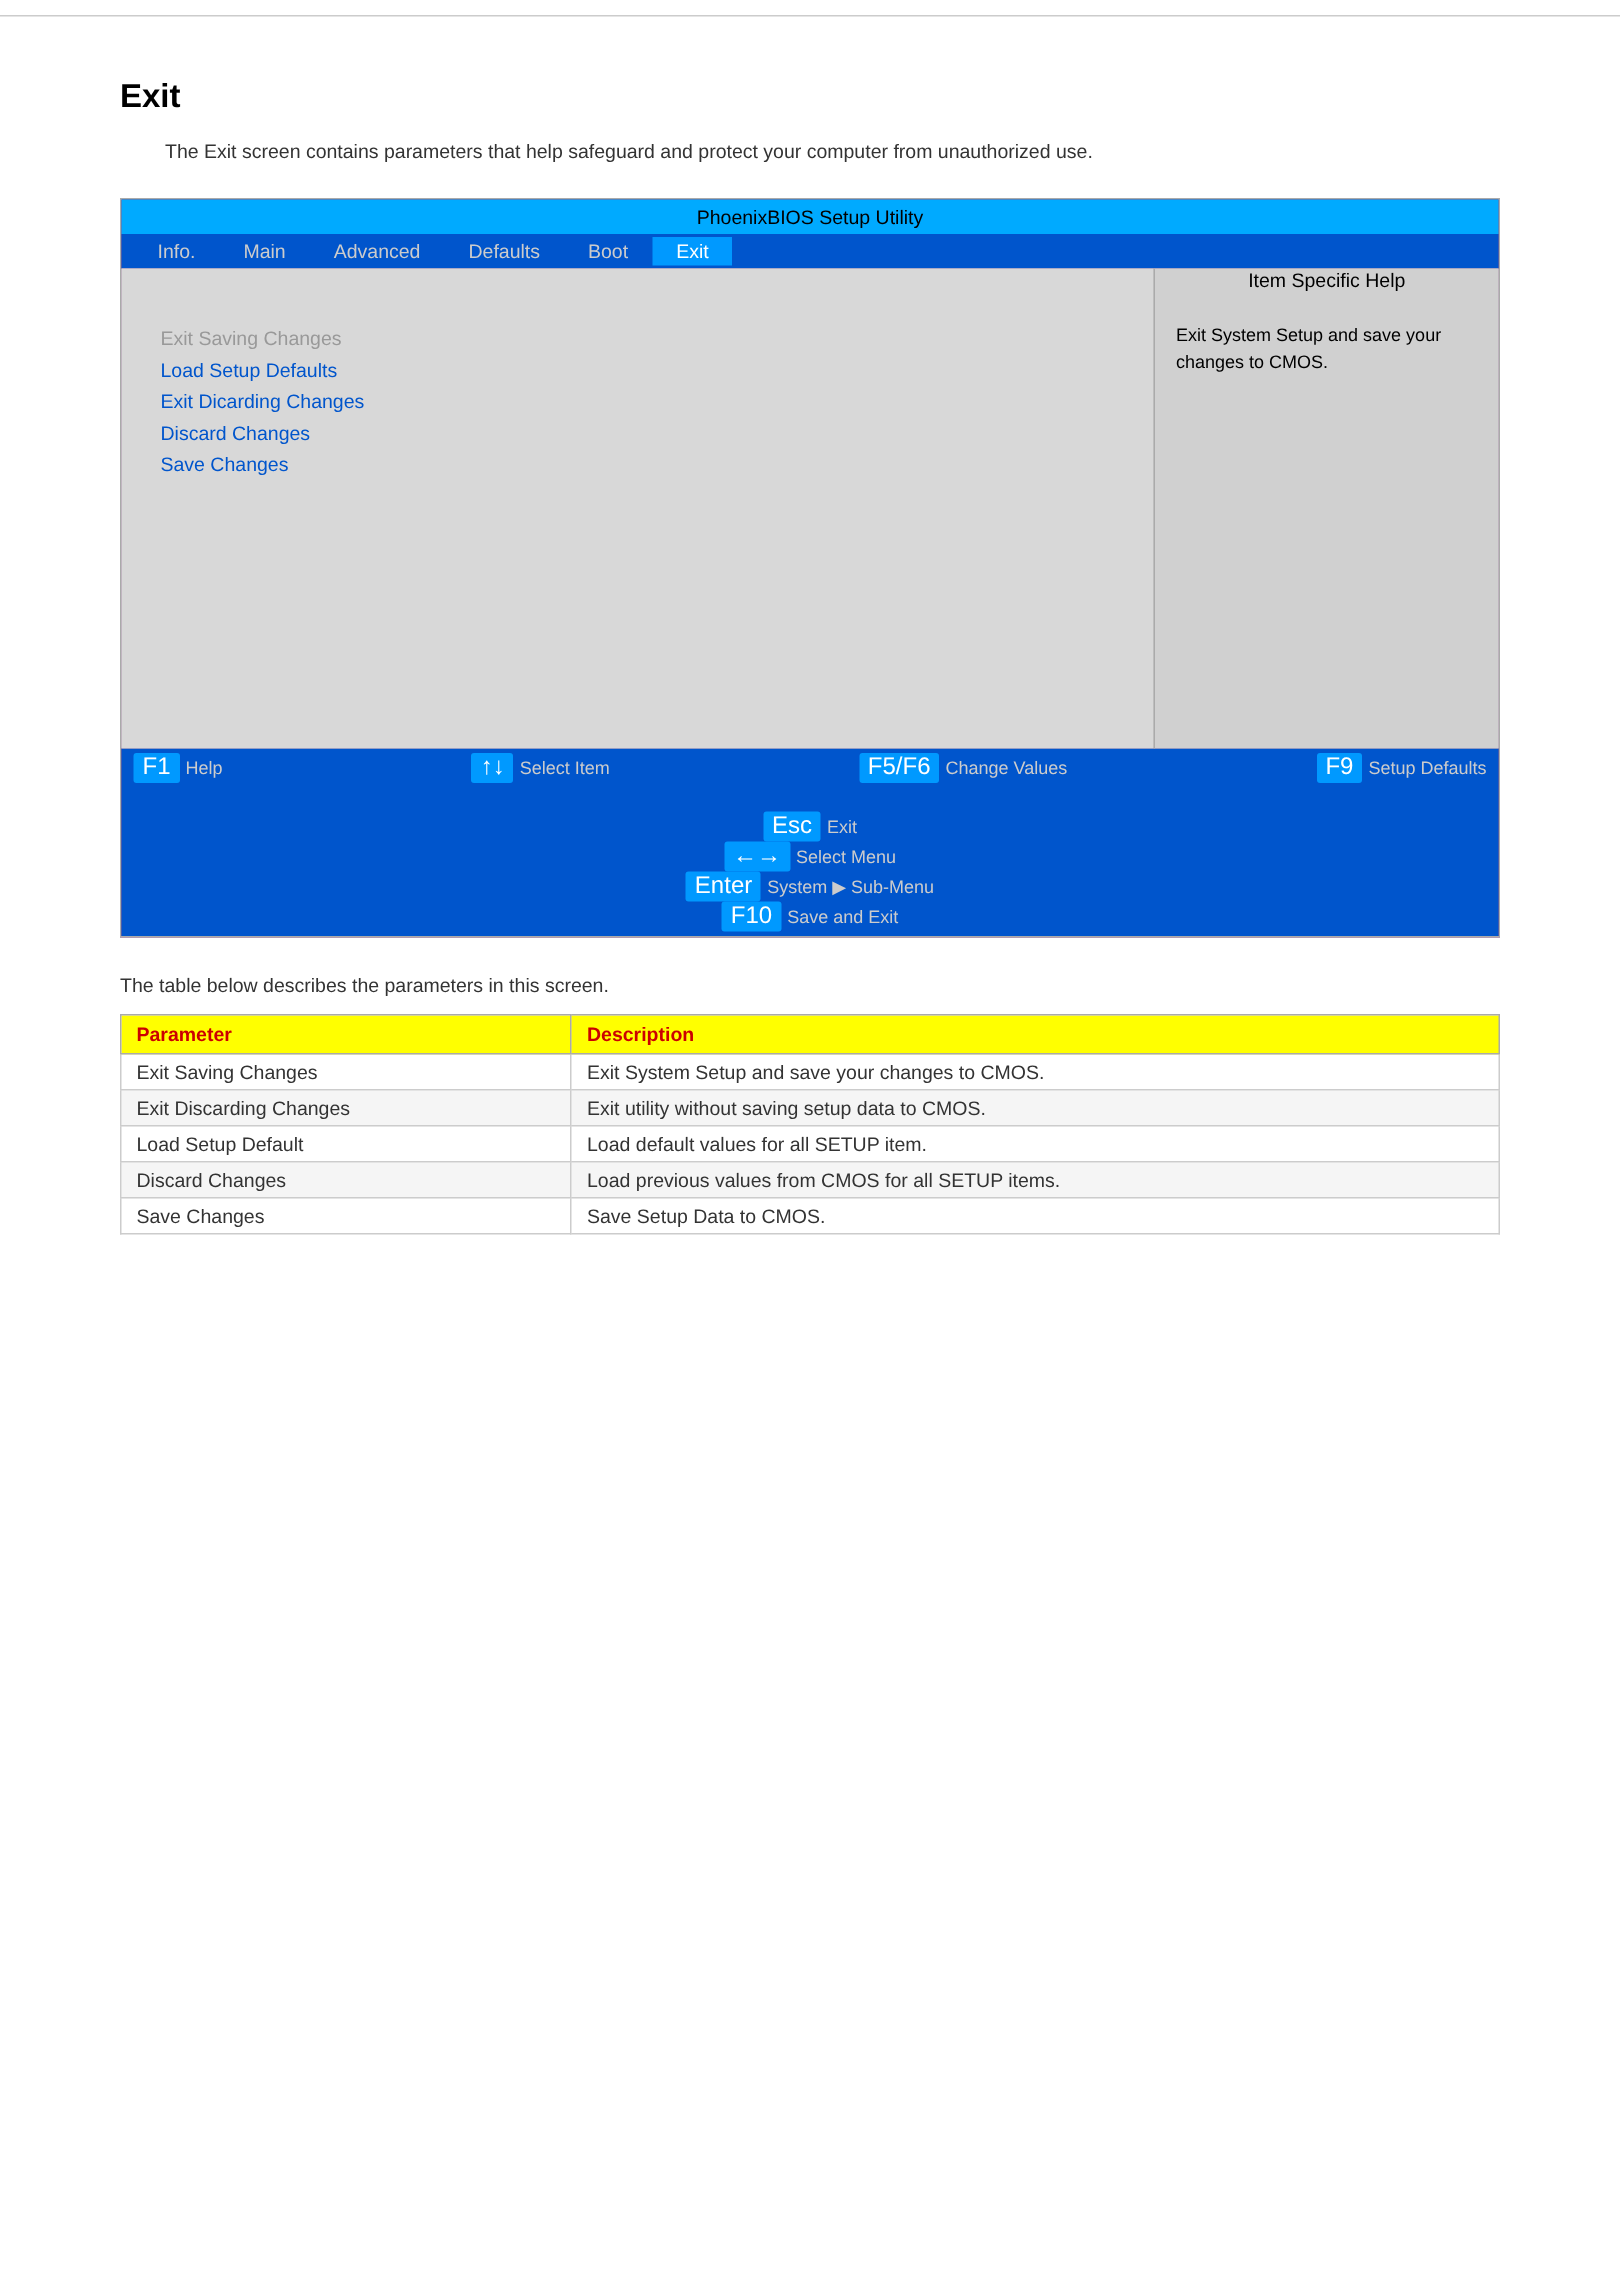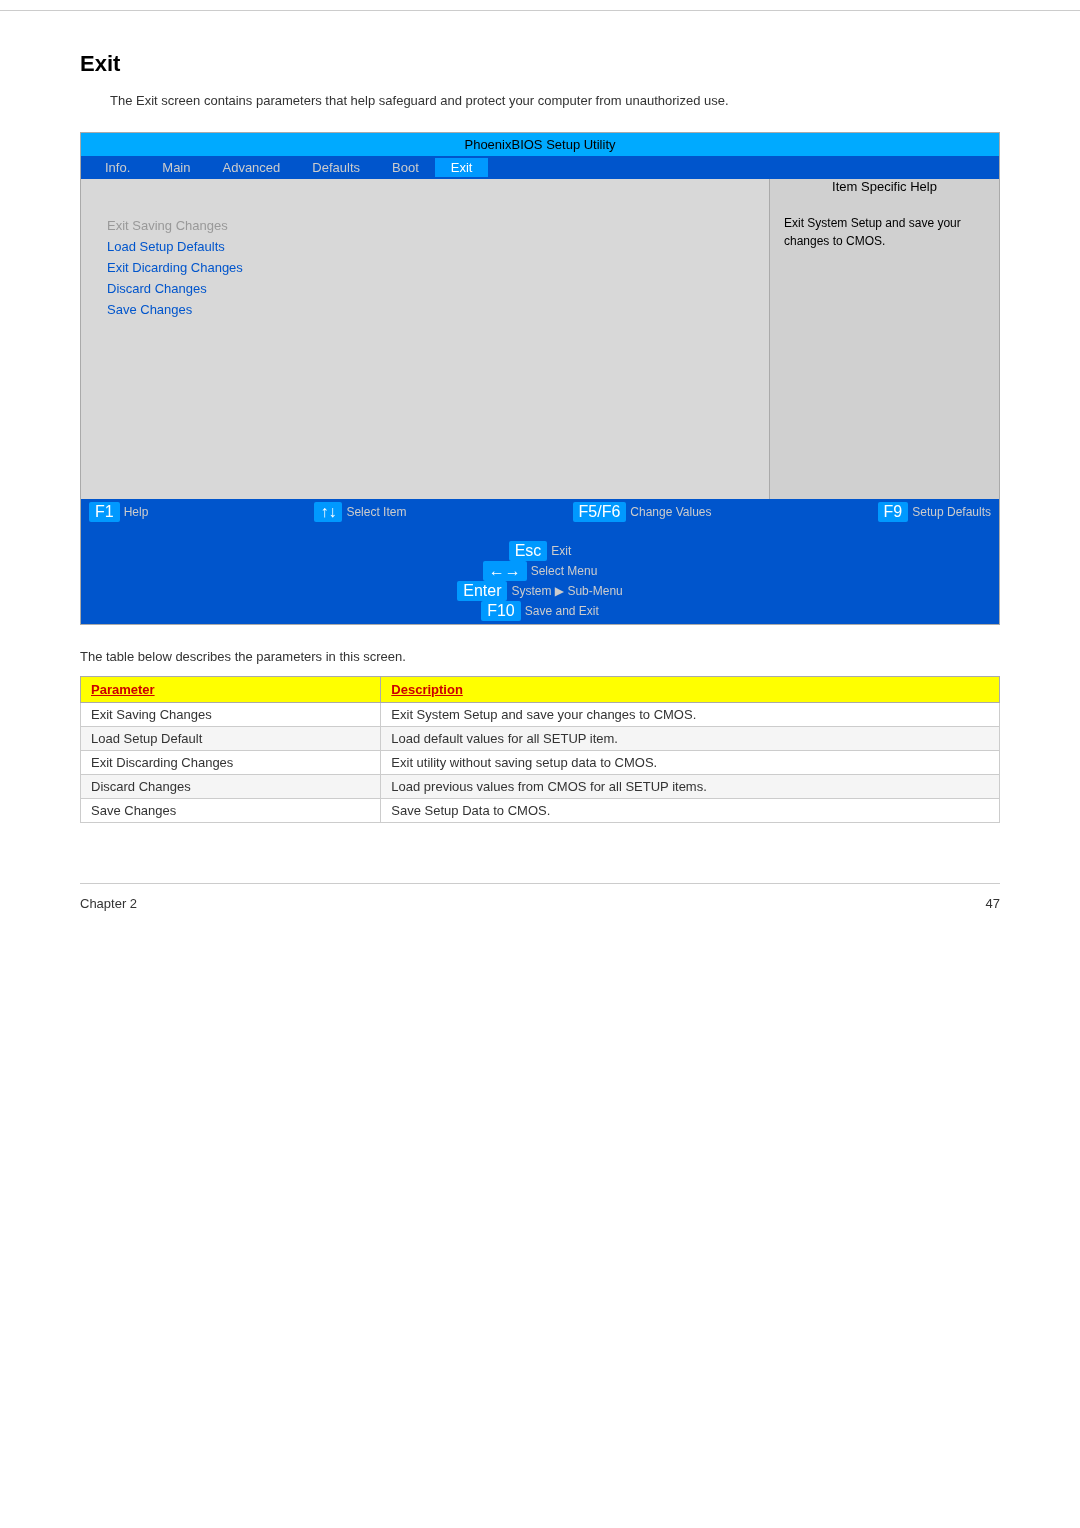--- a/index.html
+++ b/index.html
@@ -161,21 +161,20 @@
       font-size: 13px;
     }
 
     .param-table th {
       background: #ffff00;
       color: #cc0000;
       font-weight: bold;
       border: 1px solid #aaa;
       padding: 5px 10px;
       text-align: left;
-      text-decoration: underline;
     }
 
     .param-table td {
       border: 1px solid #ccc;
       padding: 4px 10px;
       vertical-align: top;
       color: #333;
     }
 
     .param-table tr:nth-child(odd) td {
@@ -285,36 +284,32 @@
         <th>Parameter</th>
         <th>Description</th>
       </tr>
     </thead>
     <tbody id="table-body">
     <tr>
           <td>Exit Saving Changes</td>
           <td>Exit System Setup and save your changes to CMOS.</td>
         </tr>
         <tr>
+          <td>Exit Discarding Changes</td>
+          <td>Exit utility without saving setup data to CMOS.</td>
+        </tr>
+        <tr>
           <td>Load Setup Default</td>
           <td>Load default values for all SETUP item.</td>
-        </tr>
-        <tr>
-          <td>Exit Discarding Changes</td>
-          <td>Exit utility without saving setup data to CMOS.</td>
         </tr>
         <tr>
           <td>Discard Changes</td>
           <td>Load previous values from CMOS for all SETUP items.</td>
         </tr>
         <tr>
           <td>Save Changes</td>
           <td>Save Setup Data to CMOS.</td>
         </tr>
       </tbody>
   </table>
 
-  <div class="page-footer">
-    <span>Chapter 2</span>
-    <span>47</span>
-  </div>
 
 </div>
 
 </body></html>

